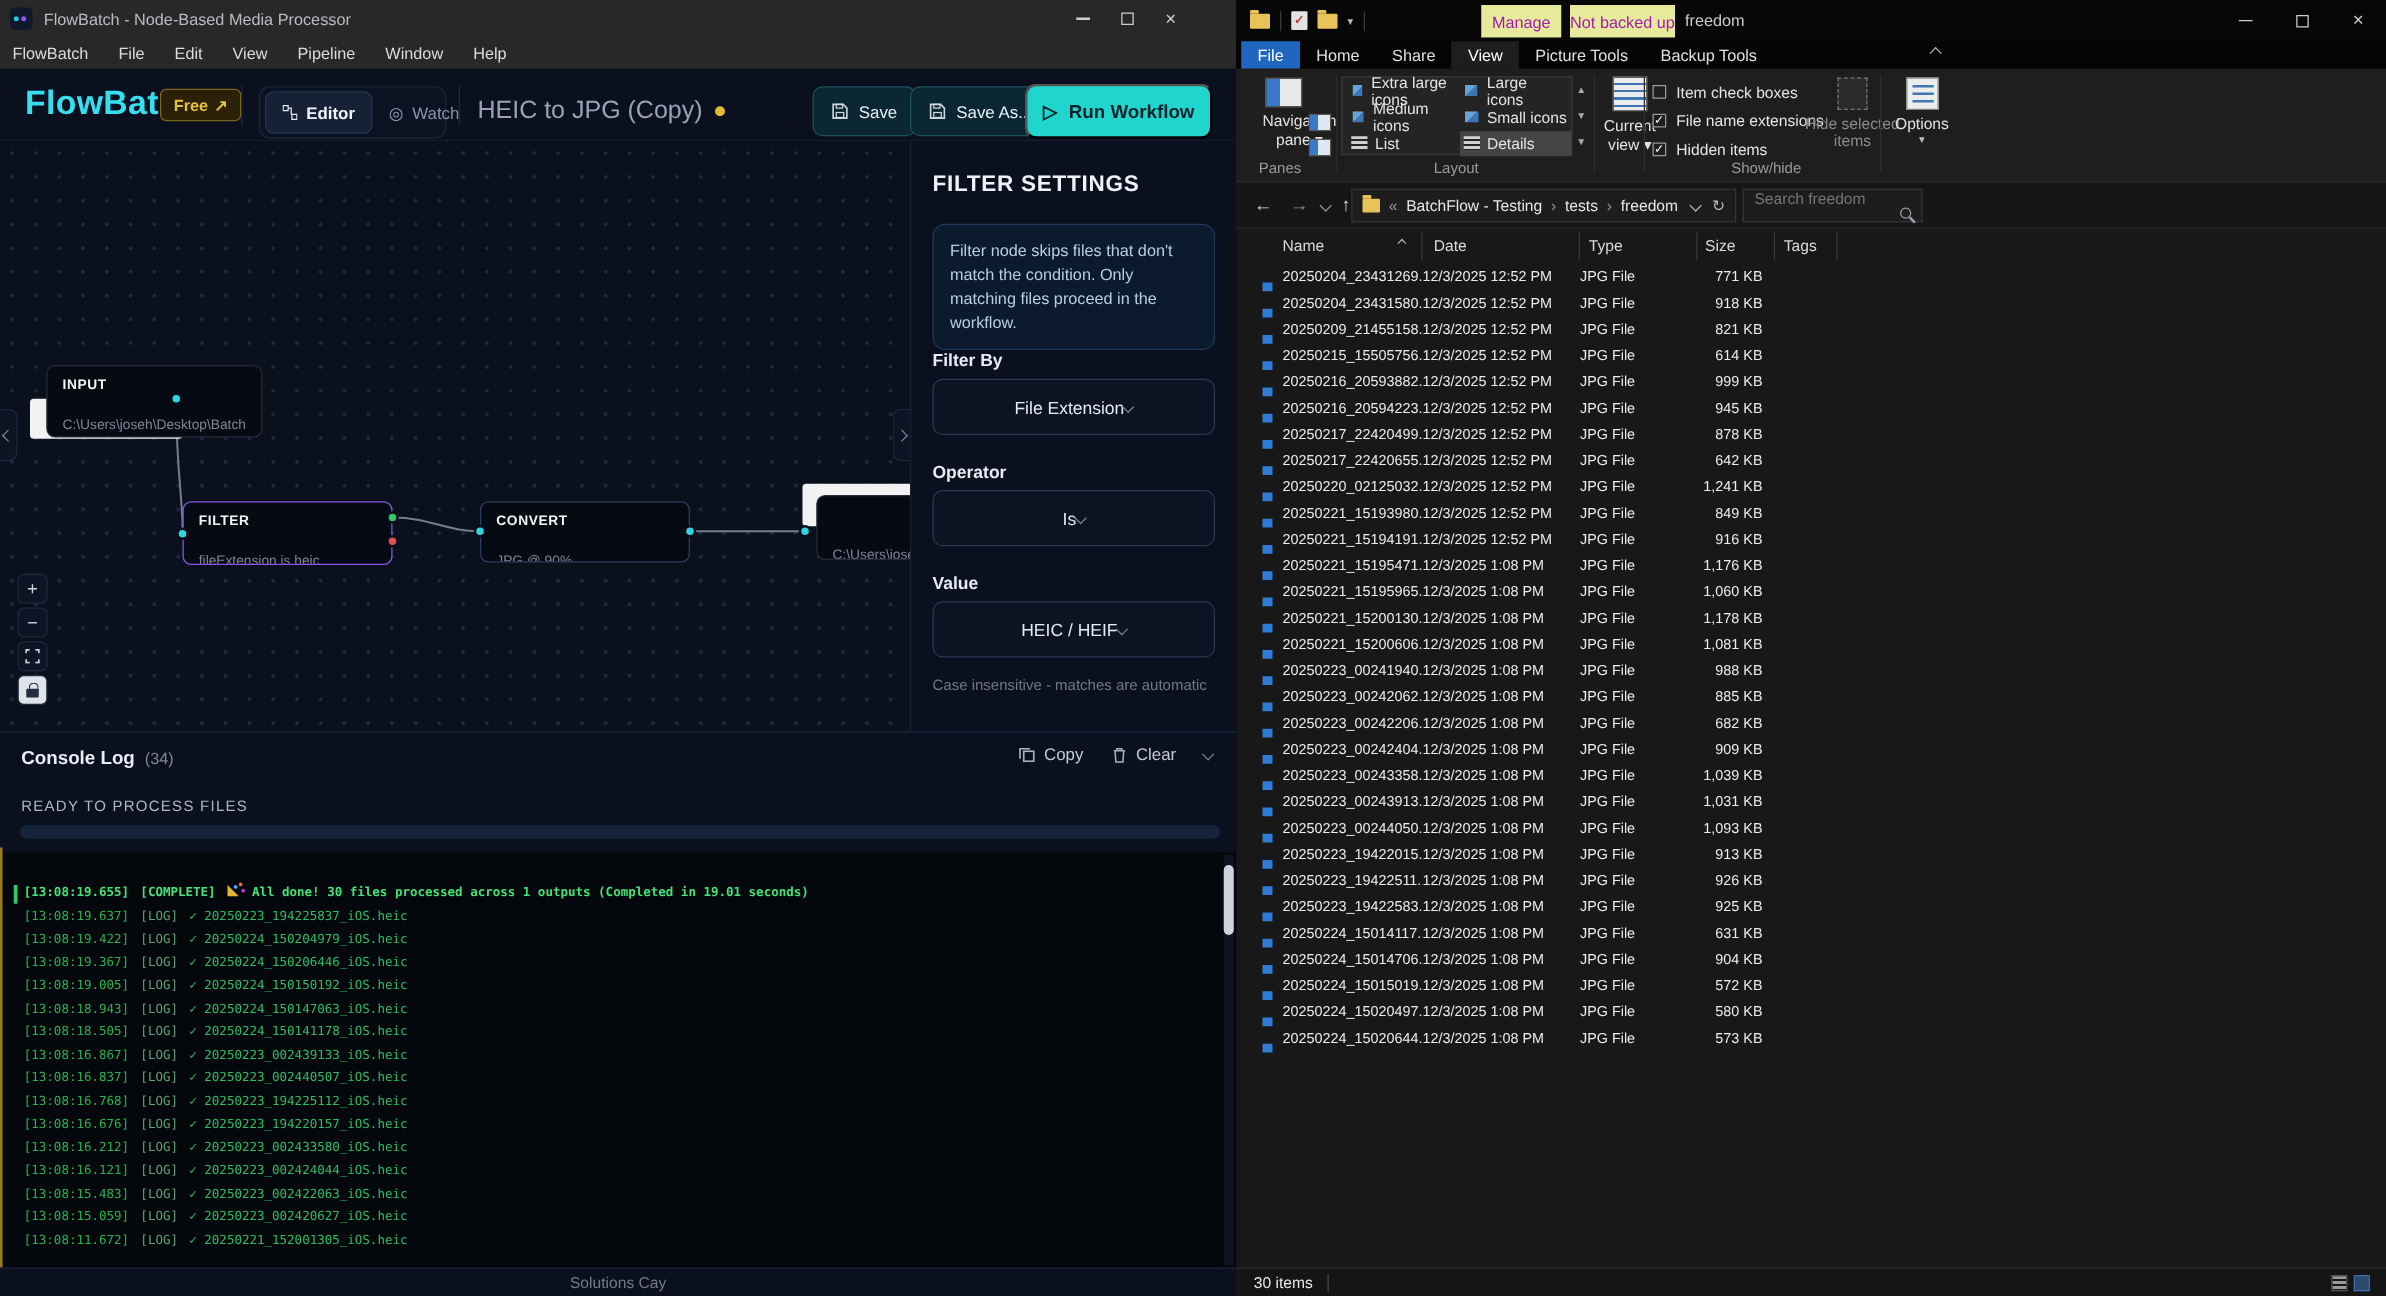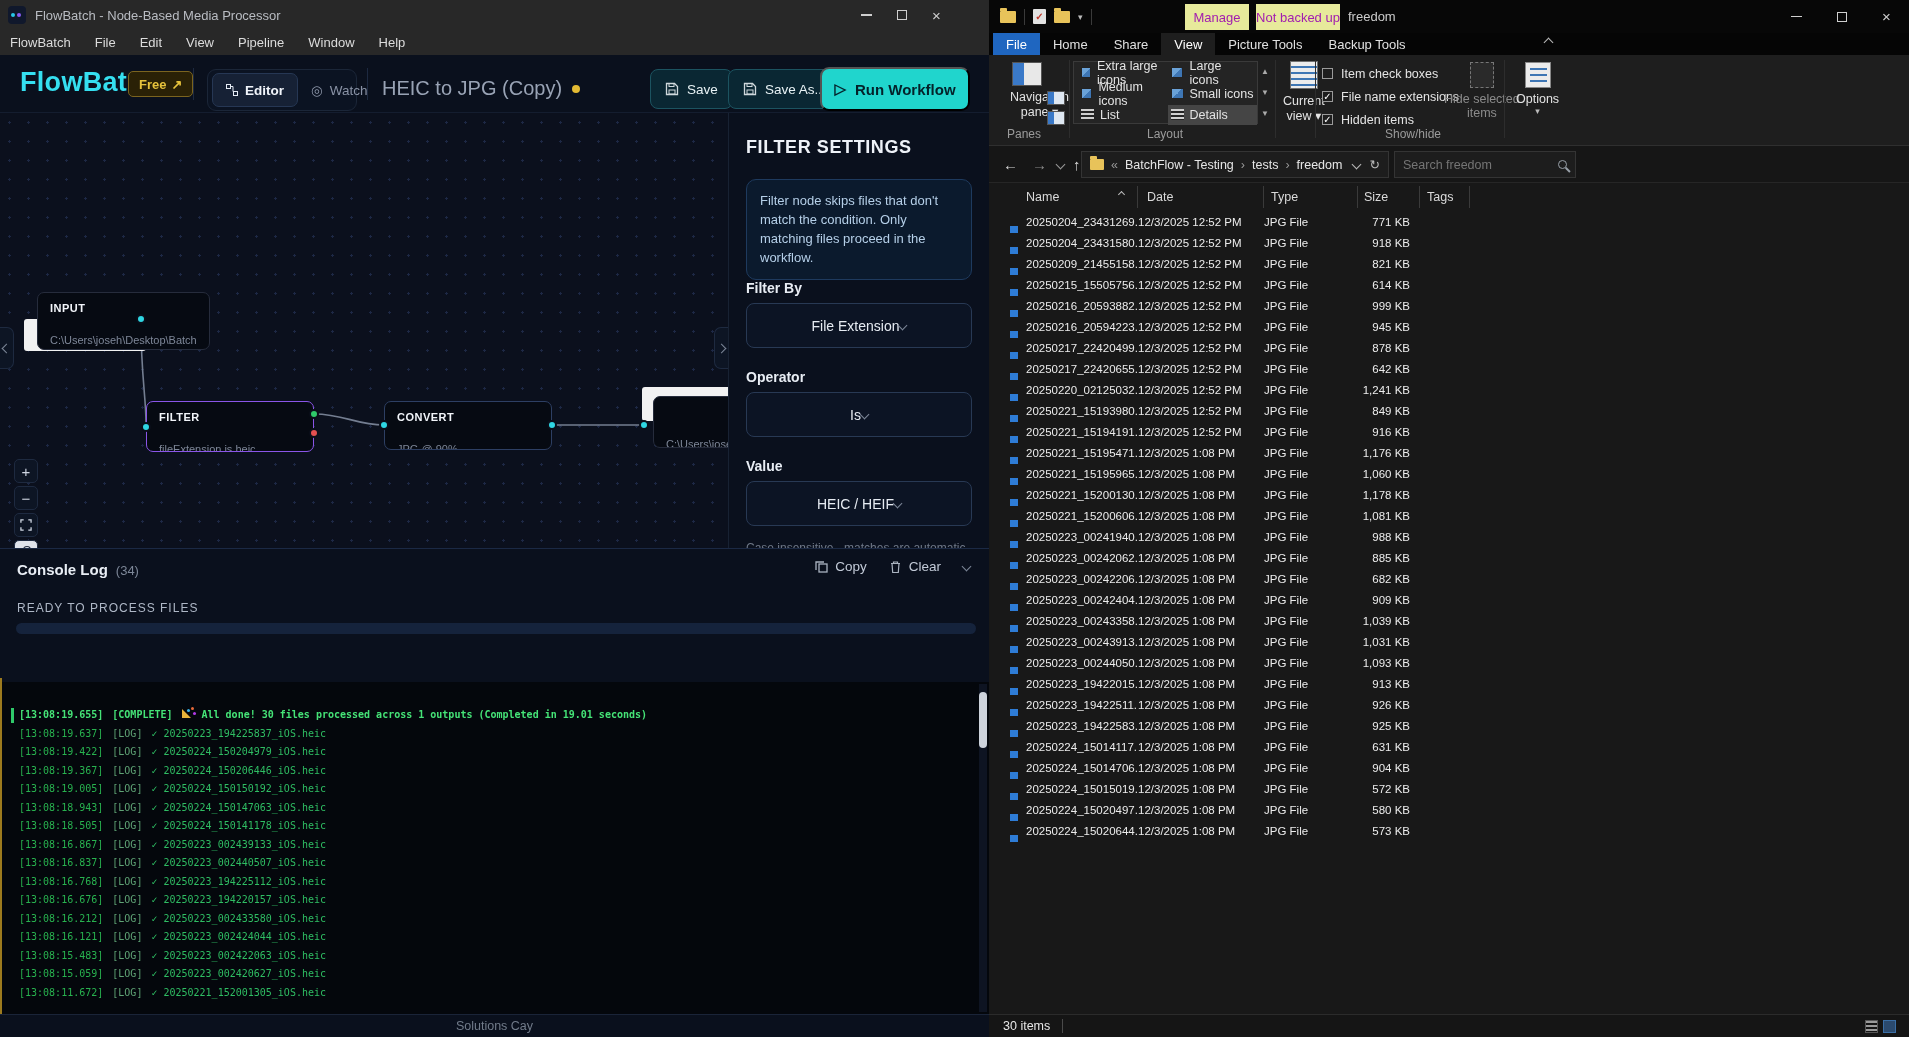--- a/index.html
+++ b/index.html
@@ -62,21 +62,21 @@
   .collapse-btn .caret { border-color:#2fd6e2; margin-top:3px; }
 
   .sb-heading { position:absolute; left:17px; top:24px; font-size:18px; font-weight:bold; color:#eef2f8; letter-spacing:0.6px; }
   .sb-info { position:absolute; left:17px; top:66px; width:226px; border:1px solid #1e3a5e; background:#0b1a2d; border-radius:10px;
     padding:12px 13px; font-size:13px; line-height:1.45; color:#b5cfe8; }
   .sb-label { position:absolute; left:17px; font-size:14px; font-weight:bold; color:#e8edf4; }
   .sb-dd { position:absolute; left:17px; width:226px; height:45px; border:1px solid #283954; background:#0c1424; border-radius:8px;
     display:flex; align-items:center; justify-content:center; padding:0 14px; font-size:14px; color:#e6ebf2; }
   .sb-note { position:absolute; left:17px; font-size:12px; color:#6f7888; }
 
-  #fb-consolehdr { position:absolute; left:0; top:548px; width:989px; height:98px; background:#0a101d; border-top:1px solid #1b2944; }
+  #fb-consolehdr { position:absolute; left:0; top:585px; width:989px; height:98px; background:#0a101d; border-top:1px solid #1b2944; }
   .ch-title { position:absolute; left:17px; top:12px; font-size:15px; font-weight:bold; color:#e8edf4; }
   .ch-count { font-weight:normal; font-size:13px; color:#7d8798; margin-left:8px; }
   .ch-actions { position:absolute; right:19px; top:10px; display:flex; align-items:center; gap:22px; color:#c3cbd8; font-size:13.5px; }
   .ch-act { display:flex; align-items:center; gap:7px; }
   .ready { position:absolute; left:17px; top:52px; font-size:12px; letter-spacing:1px; color:#aeb7c6; }
   .progress { position:absolute; left:16px; top:74px; width:960px; height:11px; background:#15233c; border-radius:6px; }
 
   #fb-log { position:absolute; left:0; top:682px; width:989px; height:332px; background:#04070c; padding:24px 0 0 19px; overflow:hidden; }
   .logline { white-space:pre; height:18.5px; line-height:18.5px; font-family:"DejaVu Sans Mono", monospace; font-size:10px; position:relative; }
   .logline .lt { color:#28b24f; margin-right:9px; } .logline .ltag { color:#5fa375; margin-right:9px; } .logline .lmsg { color:#2fbd63; }
@@ -130,22 +130,22 @@
   .opt-icon::before { content:""; position:absolute; left:4px; top:5px; width:17px; height:2px; background:#3e76b4; box-shadow:0 6px 0 #3e76b4, 0 12px 0 #3e76b4; }
 
   #xp-address { position:absolute; left:0; top:146px; width:920px; height:37px; background:#161616; border-bottom:1px solid #262626;
     display:flex; align-items:center; color:#cfcfcf; }
   .nav-arr { font-size:15px; color:#d8d8d8; margin-left:14px; }
   .nav-arr.dim { color:#8a8a8a; }
   .crumb-box { position:absolute; left:92px; top:5px; width:308px; height:27px; background:#1d1d1d; border:1px solid #343434;
     display:flex; align-items:center; gap:7px; padding:0 8px; font-size:12.5px; color:#e6e6e6; }
   .crumb-box .sep { color:#9a9a9a; }
   .crumb-right { margin-left:auto; display:flex; gap:10px; color:#bbb; }
-  .search-box { position:absolute; left:405px; top:5px; width:182px; height:27px; background:#1d1d1d; border:1px solid #343434;
-    display:flex; align-items:center; padding:0 8px; }
+  .search-box { position:absolute; left:405px; top:5px; width:144px; height:27px; background:#1d1d1d; border:1px solid #343434;
+    display:flex; align-items:center; padding:0 8px;flex-direction:column; }
   .search-box input { background:transparent; border:none; outline:none; color:#8f8f8f; font-size:12.5px; width:125px; font-family:"Liberation Sans",sans-serif; }
   .mag { width:9px; height:9px; border:1.5px solid #98a0a8; border-radius:50%; position:relative; margin-left:auto; }
   .mag::after { content:""; position:absolute; width:6px; height:1.5px; background:#98a0a8; transform:rotate(45deg); right:-5px; bottom:-2px; }
 
   #xp-headrow { position:absolute; left:0; top:185px; width:920px; height:24px; display:flex; align-items:center; padding-left:19px;
     color:#dadada; font-size:12.5px; }
   .hc { height:22px; display:flex; align-items:center; border-right:1px solid #3a3a3a; padding-left:0; }
   .c-icon { width:18px; } .c-name { width:112px; } .c-date { width:126px; } .c-type { width:94px; }
   .c-size { width:62px; } .c-tags { width:50px; }
   .hc.c-size span { margin-left:6px; }

